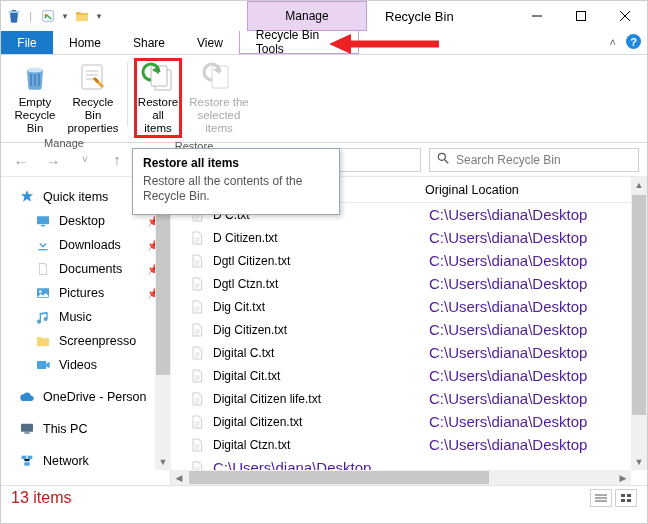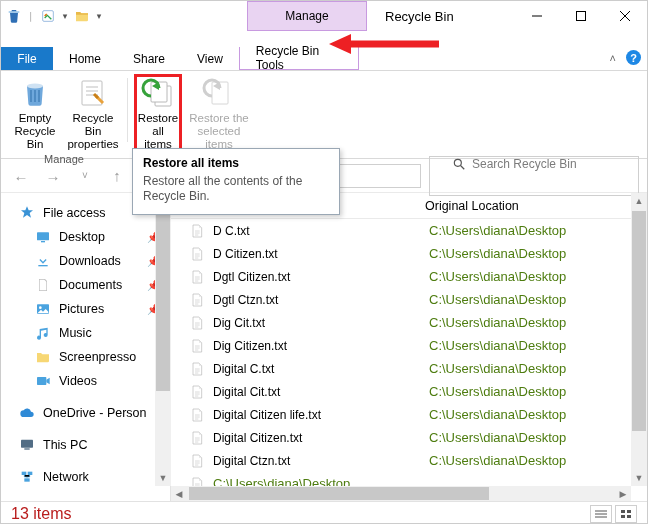--- a/index.html
+++ b/index.html
@@ -10,21 +10,21 @@
   .qat { display: flex; align-items: center; gap: 4px; padding: 0 4px; }
   .qat .icn { width: 18px; height: 22px; display: flex; align-items: center; justify-content: center; }
   .qat-sep { width: 8px; display: flex; align-items: center; justify-content: center; color: #888; font-size: 8px; }
   .contextual-tab { margin-left: 140px; width: 120px; background: #e9d4f2; border: 1px solid #c89ae0; display: flex; align-items: center; justify-content: center; font-size: 12px; }
   .win-title { flex: 1; display: flex; align-items: center; padding-left: 18px; font-size: 13px; }
   .win-btns { display: flex; }
   .win-btn { width: 44px; display: flex; align-items: center; justify-content: center; font-size: 13px; }
   .win-btn svg { display: block; }
 
   
-  .tabs { height: 24px; display: flex; border-bottom: 1px solid #d9d9d9; position: relative; margin-top: 16px; }
+  .tabs { height: 24px; display: flex; border-bottom: 1px solid #d9d9d9; position: relative; }
   .tab-file { width: 52px; background: #1979ca; color: #fff; display: flex; align-items: center; justify-content: center; }
   .tab { padding: 0 16px; display: flex; align-items: center; }
   .tab.ctx { width: 120px; justify-content: center; border: 1px solid #c89ae0; border-top: none; }
   .tabs-right { position: absolute; right: 6px; top: 3px; display: flex; gap: 10px; align-items: center; }
   .help-icon { width: 15px; height: 15px; border-radius: 50%; background: #1e88e5; color: #fff; display: flex; align-items: center; justify-content: center; font-size: 11px; font-weight: bold; }
 
   
   .ribbon { height: 88px; border-bottom: 1px solid #d9d9d9; display: flex; padding: 3px 6px 0 6px; gap: 0; }
   .rgroup { display: flex; flex-direction: column; align-items: center; }
   .rgroup-body { display: flex; flex: 1; gap: 2px; }
@@ -33,41 +33,41 @@
   .rbtn { width: 56px; display: flex; flex-direction: column; align-items: center; padding-top: 2px; text-align: center; line-height: 13px; font-size: 11.5px; }
   .rbtn .bigicon { width: 34px; height: 34px; margin-bottom: 2px; }
   .rbtn.disabled { color: #a8a8a8; }
   .rbtn.highlight { border: 3px solid #ed2024; padding-top: 0; }
   .rbtn.highlight .bigicon { margin-top: -1px; }
 
   
   .navrow { height: 34px; display: flex; align-items: center; padding: 0 8px; gap: 8px; border-bottom: 1px solid #eaeaea; }
   .nav-arrow { width: 24px; height: 24px; display: flex; align-items: center; justify-content: center; color: #9b9b9b; font-size: 15px; }
   .addrbox { flex: 1; height: 24px; border: 1px solid #cfcfcf; display: flex; align-items: center; padding: 0 4px; gap: 6px; }
-  .searchbox { width: 210px; height: 40px; border: 1px solid #cfcfcf; display: flex; align-items: flex-start; padding: 0 22px; gap: 6px; color: #7c7c7c; }
+  .searchbox { width: 210px; height: 24px; border: 1px solid #cfcfcf; display: flex; align-items: center; padding: 0 6px; gap: 6px; color: #7c7c7c; }
   .searchbox .mag { color: #666; }
 
   
   .content { display: flex; height: 308px; position: relative; }
   .sidebar { width: 170px; border-right: 1px solid #e2e2e2; padding: 8px 0; overflow: hidden; }
   .s-sep { height: 8px; }
   .s-item { height: 24px; display: flex; align-items: center; padding-left: 18px; gap: 8px; font-size: 12.5px; }
   .s-item.child { padding-left: 34px; align-items: center; }
   .s-item .pin { margin-left: auto; margin-right: 10px; color: #7f7f7f; font-size: 10px; }
   .s-icon { width: 16px; height: 16px; display: flex; align-items: center; justify-content: center; }
 
   .filepane { flex: 1; display: flex; flex-direction: column; position: relative; }
   .col-headers { height: 26px; display: flex; align-items: center; border-bottom: 1px solid #eaeaea; padding-left: 14px; font-size: 12.5px; }
   .col-name { width: 240px; }
   .col-loc { flex: 1; }
   .rowlist { flex: 1; overflow: hidden; }
   .frow { height: 23px; display: flex; align-items: center; padding-left: 18px; }
   .frow .ficon { width: 16px; height: 16px; margin-right: 8px; }
   .frow .fname { width: 216px; font-size: 12px; }
-  .frow .floc { flex: 1; font-size: 13px; color: #4d7c0f; }
+  .frow .floc { flex: 1; font-size: 15px; color: #4c1d95; }
 
   
   .statusbar { height: 24px; border-top: 1px solid #e2e2e2; display: flex; align-items: center; padding: 0 10px; font-size: 16px; color: #b91c1c; }
   .statusbar .spacer { flex: 1; }
   .view-toggle { width: 22px; height: 18px; border: 1px solid #cfcfcf; margin-left: 3px; display: flex; align-items: center; justify-content: center; }
 
   
   .tooltip { position: absolute; left: 131px; top: 147px; width: 208px; background: #fff; border: 1px solid #9aa7b4; box-shadow: 2px 2px 5px rgba(0,0,0,.2); padding: 7px 10px 10px; font-size: 12px; z-index: 50; }
   .tooltip .tt-title { font-weight: 700; margin-bottom: 4px; }
   .tooltip .tt-body { color: #555; line-height: 15px; }
@@ -254,21 +254,21 @@
 
 <div class="content">
 
   <div class="sidebar">
     <div class="s-item">
       <span class="s-icon">
           <svg viewBox="0 0 24 24" width="16" height="16">
             <path fill="#3a93d6" d="M12 2l2.5 6H21l-5 4 2 7-6-4-6 4 2-7-5-4h6.5z"></path>
           </svg>
         </span>
-      <span>File access</span>
+      <span>Quick items</span>
     </div>
     <div class="s-item child">
       <span class="s-icon">
           <svg viewBox="0 0 24 24" width="16" height="16">
             <rect x="3" y="5" width="18" height="12" rx="1" fill="#4aa3df"></rect>
             <rect x="9" y="18" width="6" height="2" fill="#4aa3df"></rect>
           </svg>
         </span>
       <span>Desktop</span>
       <span class="pin">📌</span>

